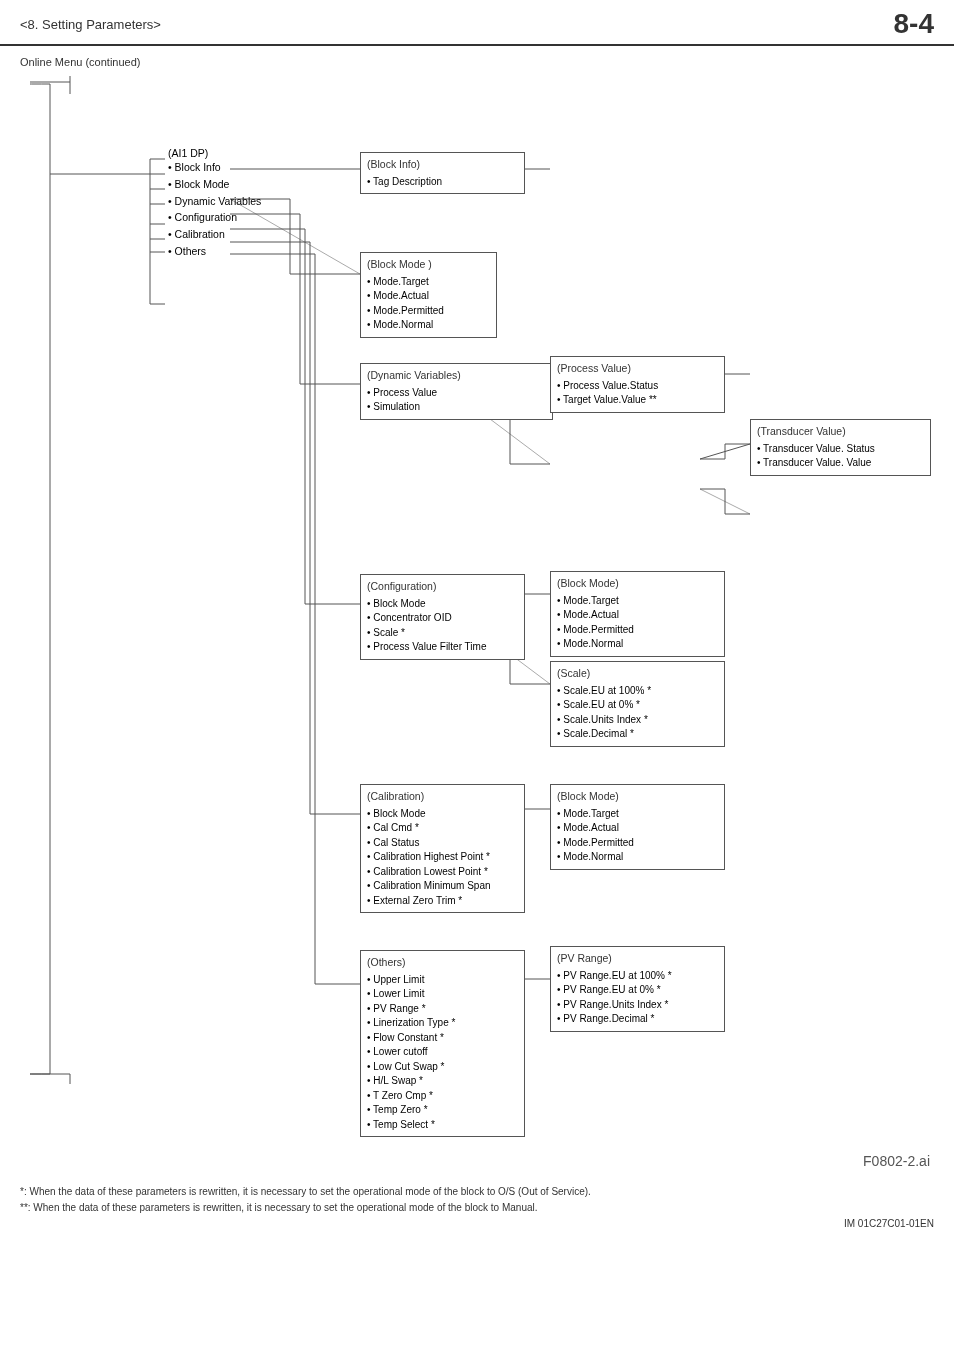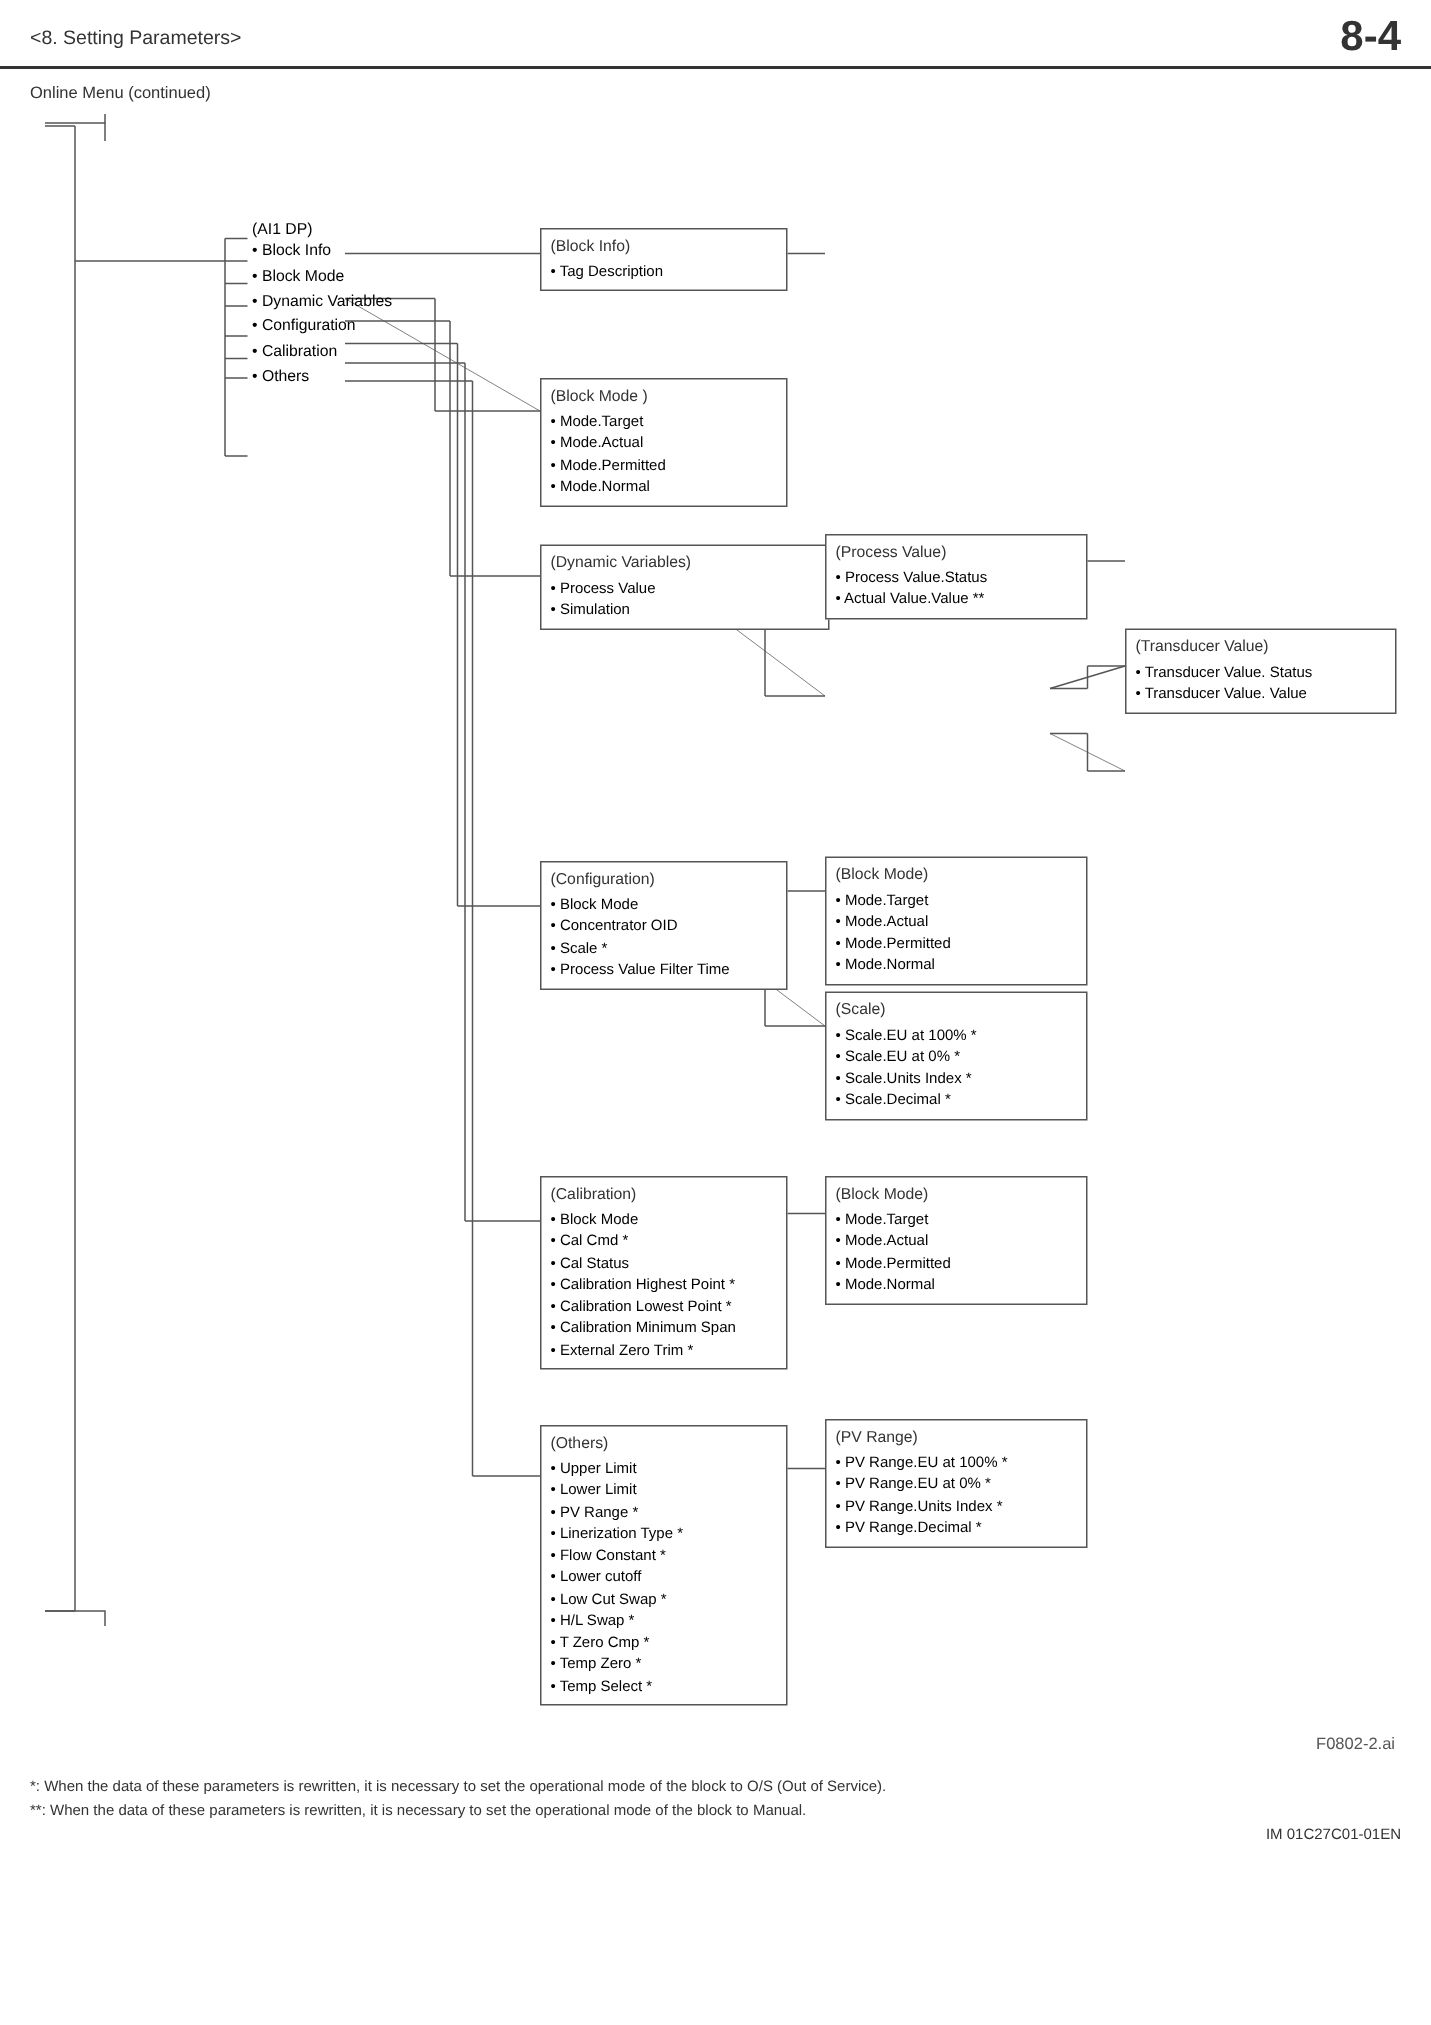--- a/index.html
+++ b/index.html
@@ -92,21 +92,21 @@
     }
     .doc-id {
       text-align: right;
       font-size: 10px;
       margin-right: 20px;
       margin-top: 2px;
       color: #333;
     }
     .fig-label {
       position: absolute;
-      font-size: 11px;
+      font-size: 14px;
       color: #555;
     }
   </style>
 </head>
 <body>
 
 <div class="page-header">
   <div class="page-header-title">&lt;8.  Setting Parameters&gt;</div>
   <div class="page-number">8-4</div>
 </div>
@@ -212,38 +212,38 @@
     <div>• Configuration</div>
     <div>• Calibration</div>
     <div>• Others</div>
   </div>
 
   <div class="box" style="left:340px; top:78px; width:165px;">
     <div class="box-title">(Block Info)</div>
     <div class="box-item">• Tag Description</div>
   </div>
 
-  <div class="box" style="left:340px; top:178px; width:165px;">
+  <div class="box" style="left:340px; top:178px; width:137px;">
     <div class="box-title">(Block Mode )</div>
     <div class="box-item">• Mode.Target</div>
     <div class="box-item">• Mode.Actual</div>
     <div class="box-item">• Mode.Permitted</div>
     <div class="box-item">• Mode.Normal</div>
   </div>
 
   <div class="box" style="left:340px; top:289px; width:193px;">
     <div class="box-title">(Dynamic Variables)</div>
     <div class="box-item">• Process Value</div>
     <div class="box-item">• Simulation</div>
   </div>
 
   <div class="box" style="left:530px; top:282px; width:175px;">
     <div class="box-title">(Process Value)</div>
     <div class="box-item">• Process Value.Status</div>
-    <div class="box-item">• Actual Value.Value **</div>
+    <div class="box-item">• Target Value.Value **</div>
   </div>
 
 
   <div class="box" style="left:730px; top:345px; width:181px;">
     <div class="box-title">(Transducer Value)</div>
     <div class="box-item">• Transducer Value. Status</div>
     <div class="box-item">• Transducer Value. Value</div>
   </div>
 
 

